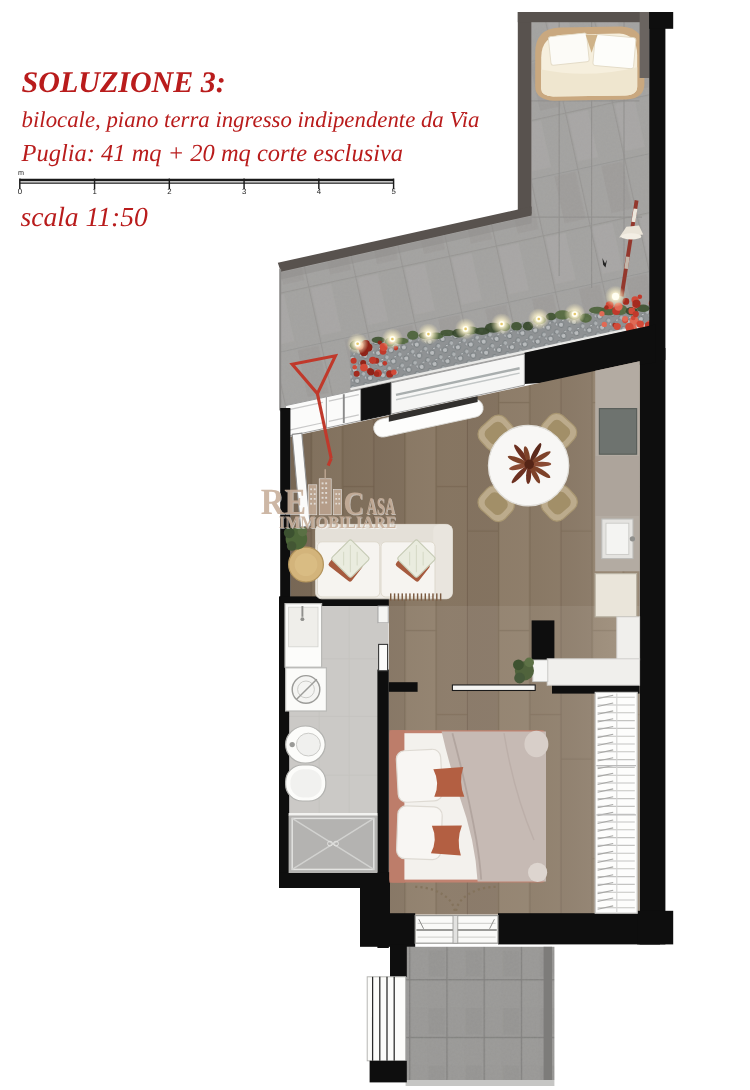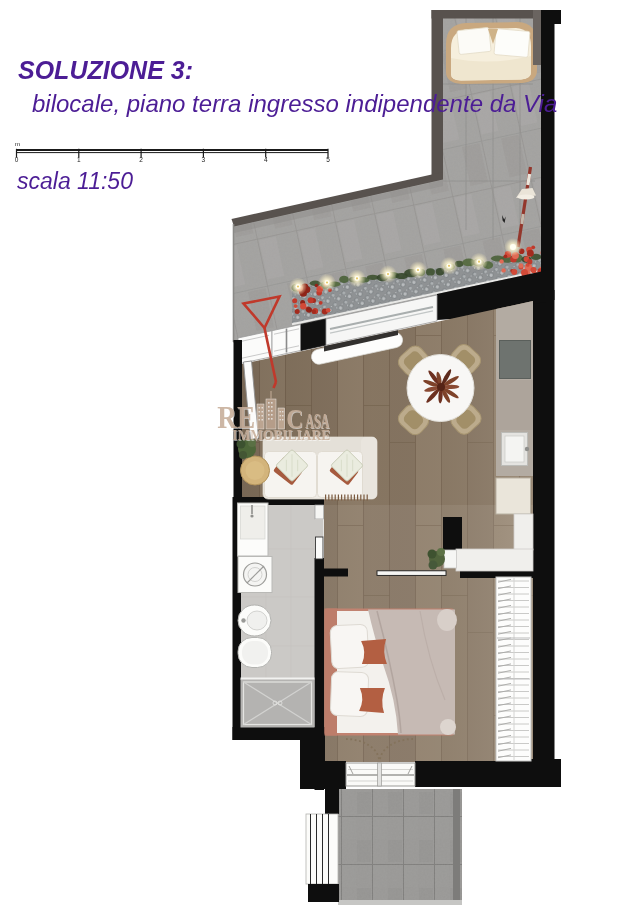--- a/index.html
+++ b/index.html
@@ -1,15 +1,15 @@
 <!DOCTYPE html>
 <html><head><meta charset="utf-8">
 <style>
 html,body{margin:0;padding:0;background:#fff;width:625px;height:908px;overflow:hidden}
-.t{position:absolute;font-family:Liberation Sans, sans-serif;font-style:italic;color:#4c1d95;white-space:nowrap}
+.t{position:absolute;font-family:Liberation Serif, serif;font-style:italic;color:#b91c1c;white-space:nowrap}
 </style></head>
 <body>
 <div style="position:relative;width:625px;height:908px">
 <div style="position:absolute;left:0;top:0">
 <svg width="625" height="908" viewBox="0 0 625 908" xmlns="http://www.w3.org/2000/svg">
 
 <defs>
 <pattern id="wood" width="78" height="190" patternUnits="userSpaceOnUse">
   <rect width="78" height="190" fill="#8b7a66"></rect>
   <rect x="0" width="25" height="190" fill="#857461"></rect>
@@ -656,17 +656,18 @@
           <text x="201.6" y="162">3</text>
           <text x="263.9" y="162">4</text>
           <text x="326.2" y="162">5</text>
           <text x="15" y="146" font-size="6">m</text>
         </g>
 </svg>
 </div>
 
 <div class="t" style="left:18px;top:56px;font-size:25px;font-weight:bold">SOLUZIONE 3:</div>
 
-<div class="t" style="left:32px;top:89.5px;font-size:24px">bilocale, piano terra ingresso indipendente da Via</div>
-
+<div class="t" style="left:18px;top:89.5px;font-size:19px">bilocale, piano terra ingresso indipendente da Via</div>
+
+<div class="t" style="left:18px;top:117px;font-size:20.4px">Puglia: 41 mq + 20 mq corte esclusiva</div>
 
 <div class="t" style="left:17px;top:168px;font-size:23px">scala 11:50</div>
 </div>
 
 </body></html>

